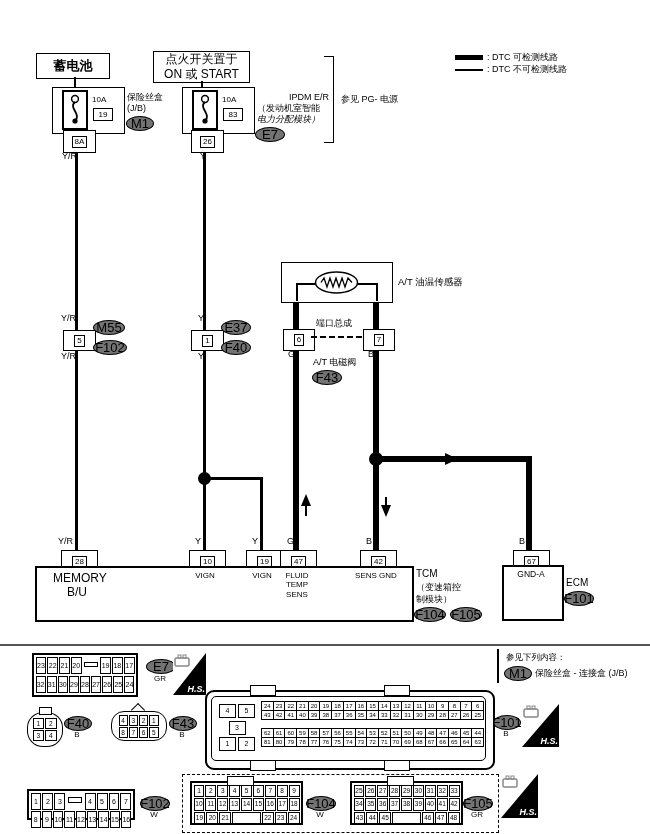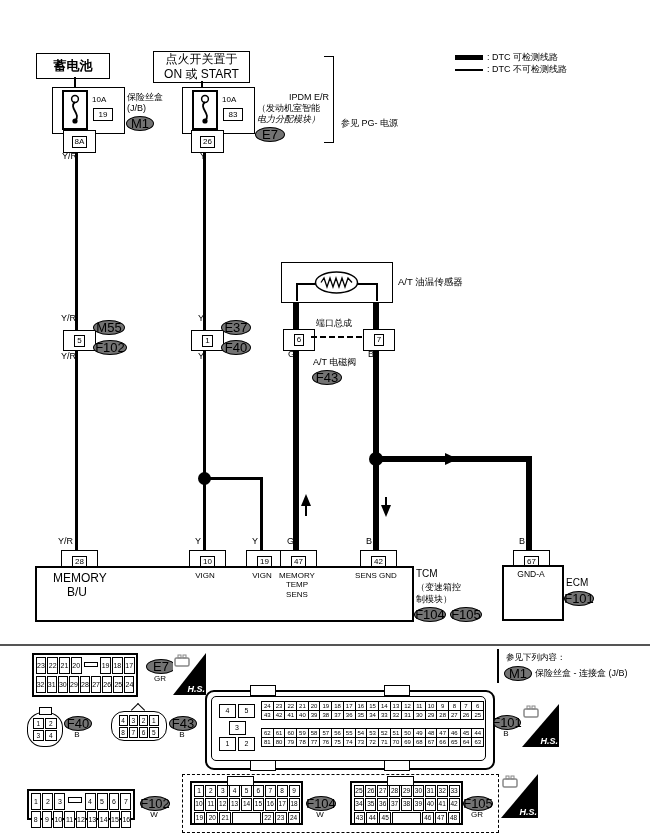--- a/index.html
+++ b/index.html
@@ -118,21 +118,21 @@
   <div class="lbl" style="left:257px;top:92px;margin-left:32px;">IPDM E/R</div>
   <div class="lbl" style="left:257px;top:103px;">（发动机室智能</div>
   <div class="lbl" style="left:257px;top:114px;font-style:italic;">电力分配模块）</div>
   <div class="oval" style="left:255px;top:127px;width:28px;height:13px;">E7</div>
   <div class="term" style="left:191px;top:130px;width:28px;height:18px;">
       <b>26</b>
     </div>
   <div class="lbl" style="left:200px;top:151px;">Y</div>
 
   <div class="bracket" style="left:324px;top:56px;width:9px;height:85px;"></div>
-  <div class="lbl" style="left:341px;top:94px;margin-top:24px;">参见 PG- 电源</div>
+  <div class="lbl" style="left:341px;top:94px;">参见 PG- 电源</div>
 
   <div class="box" style="left:281px;top:262px;width:110px;height:39px;"></div>
   <div class="abs" style="left:296px;top:283px;width:20px;height:1.5px;background:#000;"></div>
   <div class="abs" style="left:296px;top:283px;width:1.5px;height:18px;background:#000;"></div>
   <div class="abs" style="left:357px;top:283px;width:20px;height:1.5px;background:#000;"></div>
   <div class="abs" style="left:376px;top:283px;width:1.5px;height:18px;background:#000;"></div>
   <svg class="abs" style="left:314px;top:271px;" width="45" height="23" viewBox="0 0 45 23">
     <ellipse cx="22.5" cy="11.5" rx="21" ry="10.5" fill="#fff" stroke="#000" stroke-width="1.5"></ellipse>
     <polyline points="7,11.5 10,7 13,16 16,7 19,16 22,7 25,16 28,7 31,16 34,7 38,11.5" fill="none" stroke="#000" stroke-width="1.3"></polyline>
   </svg>
@@ -200,21 +200,21 @@
   <div class="term" style="left:280px;top:550px;width:32px;height:18px;">
       <b>47</b>
     </div>
   <div class="term" style="left:360px;top:550px;width:32px;height:18px;">
       <b>42</b>
     </div>
   <div class="box" style="left:35px;top:566px;width:375px;height:52px;border-width:2px;"></div>
   <div class="lbl c" style="left:53px;top:571px;width:48px;font-size:12px;">MEMORY B/U</div>
   <div class="lbl c" style="left:183px;top:571px;width:44px;font-size:8px;">VIGN</div>
   <div class="lbl c" style="left:240px;top:571px;width:44px;font-size:8px;">VIGN</div>
-  <div class="lbl c" style="left:279px;top:571px;width:36px;font-size:8px;">MEMORY TEMP SENS</div>
+  <div class="lbl c" style="left:279px;top:571px;width:36px;font-size:8px;">FLUID TEMP SENS</div>
   <div class="lbl c" style="left:354px;top:571px;width:44px;font-size:8px;">SENS GND</div>
   <div class="lbl" style="left:416px;top:568px;font-size:10px;">TCM</div>
   <div class="lbl" style="left:416px;top:582px;">（变速箱控</div>
   <div class="lbl" style="left:416px;top:594px;">制模块）</div>
   <div class="oval" style="left:414px;top:607px;width:30px;height:13px;">F104</div>
   <div class="oval" style="left:450px;top:607px;width:30px;height:13px;">F105</div>
 
   <div class="term" style="left:513px;top:550px;width:32px;height:18px;">
       <b>67</b>
     </div>

